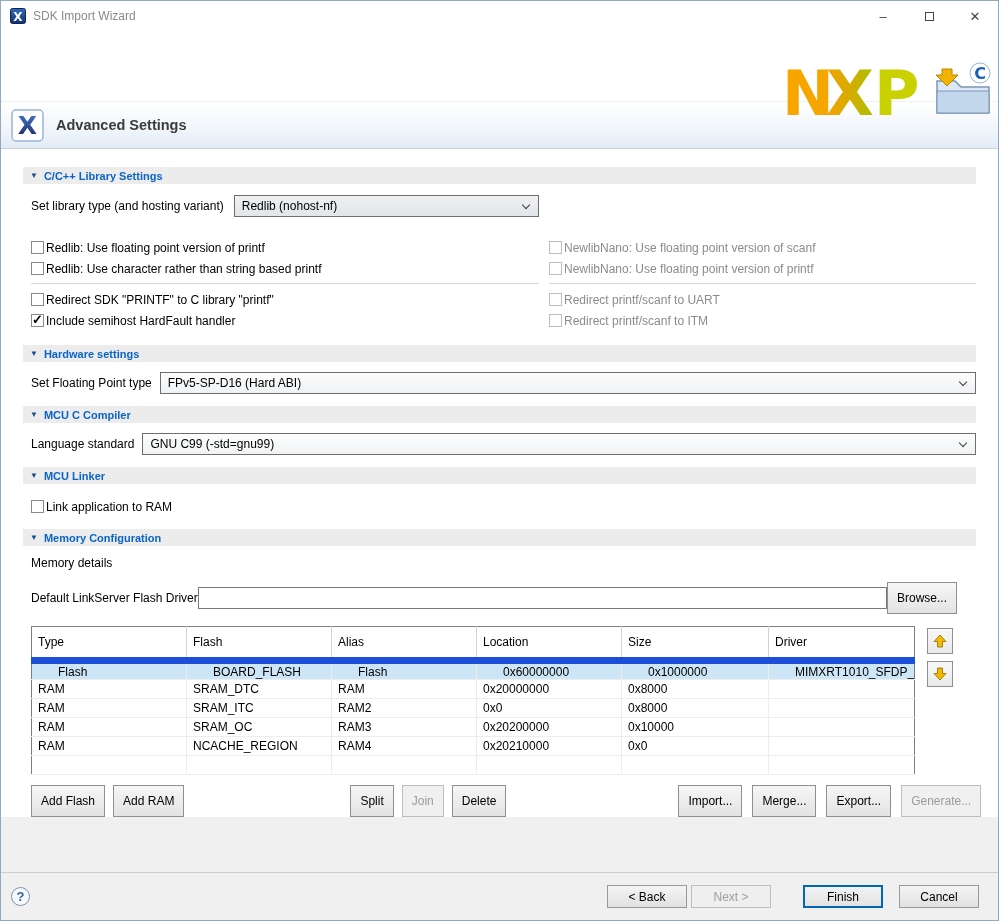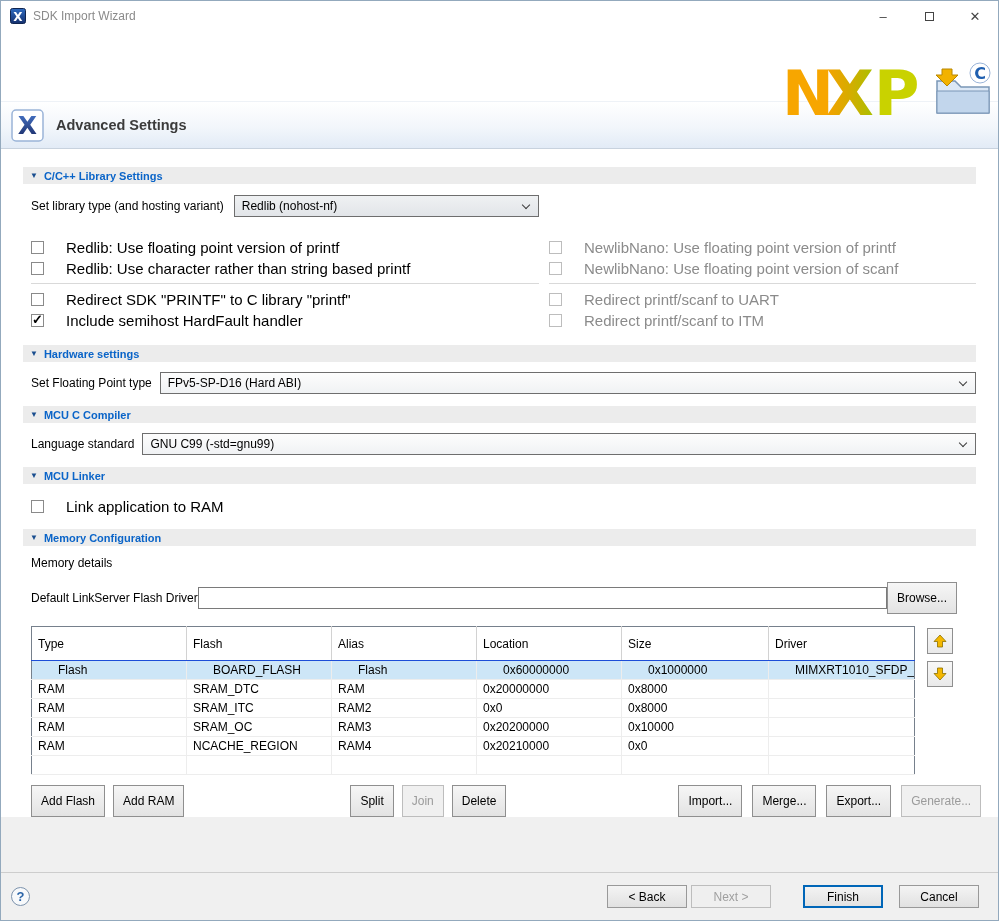--- a/index.html
+++ b/index.html
@@ -42,21 +42,21 @@
   .combo-gray { background:linear-gradient(#eff1f3,#e2e5e9); }
   .chev { position:absolute; right:9px; top:6px; width:6px; height:6px;
           border-right:1.6px solid #3c3c3c; border-bottom:1.6px solid #3c3c3c;
           transform:rotate(45deg); }
   .combo-lib { width:305px; margin-left:10px; }
   .combo-wide { flex:1; margin-left:8px; }
 
   .checkbox-area { display:flex; margin:20px 0 0 8px; }
   .cb-col-left { width:508px; }
   .cb-col-right { flex:1; margin-left:10px; }
-  .cb-row { height:21px; display:flex; align-items:center; gap:22px; font-size:15px; }
+  .cb-row { height:21px; display:flex; align-items:center; gap:2px; font-size:12px; }
   .box { width:13px; height:13px; border:1px solid #8a8a8a; background:#fff; position:relative; flex:0 0 auto; }
   .checked .box::after { content:"✓"; position:absolute; left:0px; top:-3px;
                          font-size:13px; font-weight:bold; color:#000; }
   .disabled .cb-label { color:#8b8b8b; }
   .disabled .box { border-color:#bdbdbd; }
   .col-divider { border-top:1px solid #d9d9d9; margin:4px 0 5px 0; }
 
   .hw-row, .lang-row { display:flex; align-items:center; margin:10px 0 0 8px; }
   .linker-row { margin:12px 0 0 8px; }
   .mem-details { margin:10px 0 0 8px; font-size:12px; }
@@ -66,21 +66,21 @@
            font-family:"Liberation Sans", sans-serif; }
   .btn-s { height:32px; padding:0 9px; font-size:12px; color:#000;
            background:linear-gradient(#f6f6f6,#e3e3e3); border:1px solid #8f8f8f;
            font-family:"Liberation Sans", sans-serif; white-space:nowrap; }
   .btn-s.disabled { color:#9b9b9b; background:#f0f0f0; border-color:#bdbdbd; }
 
   .mem-table-wrap { display:flex; margin:12px 0 0 8px; }
   table.mem { border-collapse:collapse; width:883px; table-layout:fixed;
               border:1px solid #76808c; font-size:12px; }
   table.mem th { height:34px; font-weight:normal; text-align:left; padding:0 6px; background:#fff;
-                 border-right:1px solid #d2d2d2; border-bottom:1px solid #1d4ed8;
+                 border-right:1px solid #d2d2d2; border-bottom:7px solid #1d4ed8;
                  white-space:nowrap; overflow:hidden; }
   table.mem th:last-child { border-right:none; }
   table.mem td { height:19px; padding:0 6px; border-right:1px solid #ededed;
                  border-bottom:1px solid #ededed; white-space:nowrap; overflow:hidden; }
   table.mem td:last-child { border-right:none; }
   tr.selected td { background:#cde6f7;padding-left:26px; }
   .updown { display:flex; flex-direction:column; gap:7px; margin-left:12px; margin-top:2px; }
   .ud-btn { width:26px; height:26px; border:1px solid #8f8f8f;
             background:linear-gradient(#f8f8f8,#e9e9e9);
             display:flex; align-items:center; justify-content:center; }
@@ -207,25 +207,25 @@
           <span class="cb-label">Redirect SDK "PRINTF" to C library "printf"</span>
         </div>
         <div class="cb-row checked">
           <span class="box"></span>
           <span class="cb-label">Include semihost HardFault handler</span>
         </div>
       </div>
       <div class="cb-col-right">
         <div class="cb-row disabled">
           <span class="box"></span>
+          <span class="cb-label">NewlibNano: Use floating point version of scanf</span>
+        </div>
+        <div class="cb-row disabled">
+          <span class="box"></span>
           <span class="cb-label">NewlibNano: Use floating point version of printf</span>
-        </div>
-        <div class="cb-row disabled">
-          <span class="box"></span>
-          <span class="cb-label">NewlibNano: Use floating point version of scanf</span>
         </div>
         <div class="col-divider"></div>
         <div class="cb-row disabled">
           <span class="box"></span>
           <span class="cb-label">Redirect printf/scanf to UART</span>
         </div>
         <div class="cb-row disabled">
           <span class="box"></span>
           <span class="cb-label">Redirect printf/scanf to ITM</span>
         </div>

